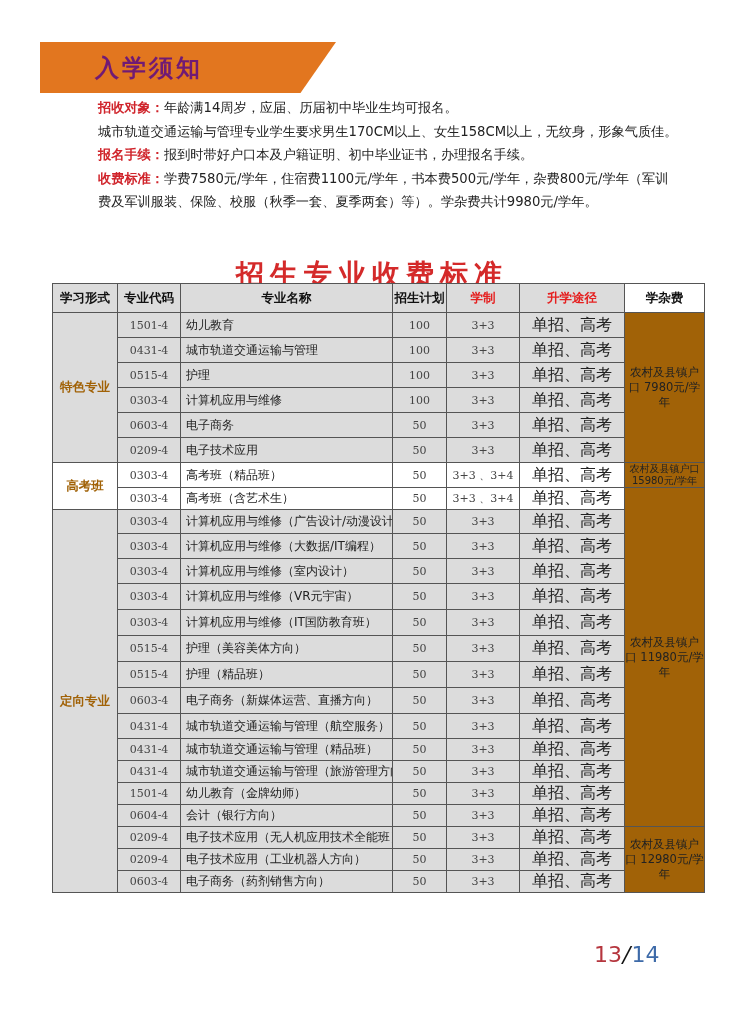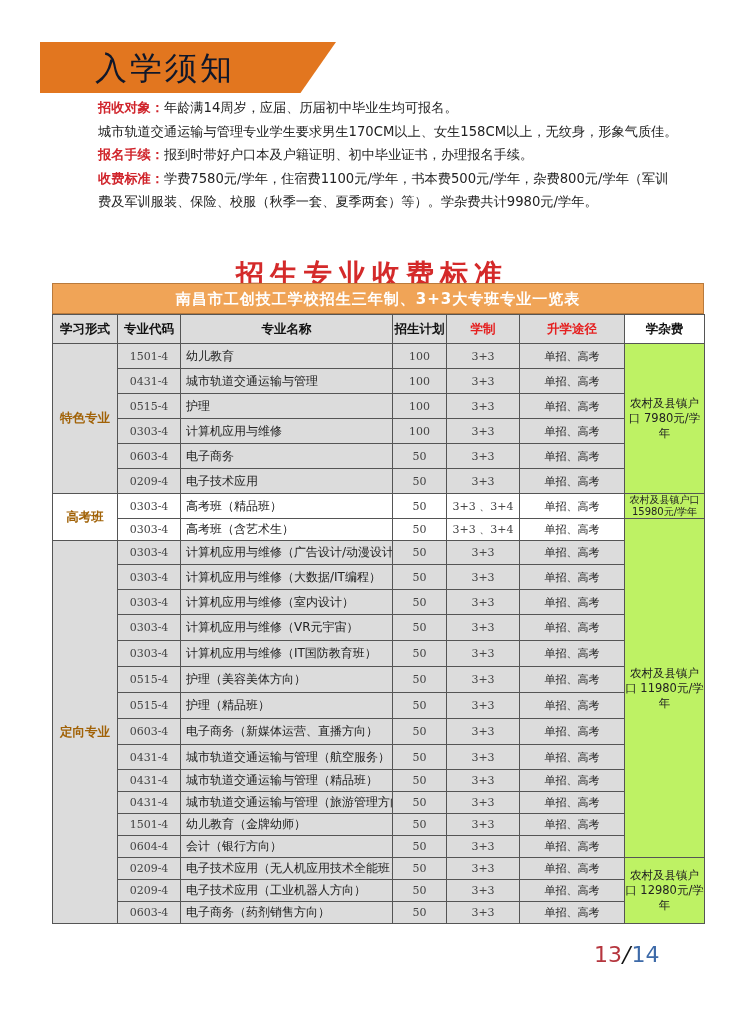--- a/index.html
+++ b/index.html
@@ -1,40 +1,40 @@
 <!DOCTYPE html>
 <html><head>
 <meta charset="utf-8">
 <style>
   html,body{margin:0;padding:0;background:#ffffff;}
   body{width:744px;height:1010px;position:relative;overflow:hidden;font-family:"DejaVu Sans",sans-serif;color:#222;}
   .banner{position:absolute;left:40px;top:42px;width:296px;height:51px;background:#e2761f;
     clip-path:polygon(0 0,100% 0,88% 100%,0 100%);}
-  .banner-text{position:absolute;left:95px;top:44px;font-size:32px;font-weight:normal;color:#0f172a;letter-spacing:3px;line-height:48px;}
+  .banner-text{position:absolute;left:95px;top:44px;font-size:24px;font-weight:bold;color:#701a75;letter-spacing:3px;line-height:48px;}
   .notice{position:absolute;left:68px;top:96px;width:640px;font-size:13.2px;line-height:23.5px;color:#222;margin-left:30px;}
   .notice p{margin:0;white-space:nowrap;}
   .notice .lbl{color:#d0242b;font-weight:bold;}
   .notice .hl{color:#e2761f;font-weight:bold;font-size:12.6px;}
   .title{position:absolute;left:0;width:744px;top:256px;text-align:center;font-family:"DejaVu Serif",serif;
     font-size:28px;font-weight:bold;color:#d42a2a;letter-spacing:6px;line-height:38px;}
   .tbl-wrap{position:absolute;left:52px;top:283px;width:652px;}
   .tbl-title{height:31px;background:#f0a457;color:#fff;font-weight:bold;font-size:15px;text-align:center;line-height:31px;
     border:1px solid #b97a3c;box-sizing:border-box;letter-spacing:1px;}
   table{border-collapse:collapse;width:652px;table-layout:fixed;font-size:12px;}
   td,th{border:1px solid #555;padding:0;text-align:center;vertical-align:middle;overflow:hidden;white-space:nowrap;}
   th{background:#dcdcdc;font-size:12.5px;font-weight:bold;height:28px;color:#111;}
   th.red{color:#e52020;}
   th.white{background:#fff;}
   td{background:#dcdcdc;color:#333;}
   td.code,td.plan,td.sys{font-family:"DejaVu Serif",serif;font-size:11px;color:#444;}
   td.name{text-align:left;padding-left:5px;font-size:12px;color:#222;}
-  td.route{font-size:11px;color:#222;}
+  td.route{font-size:16px;color:#222;}
   td.group{font-weight:bold;font-size:12.5px;color:#a16207;}
   td.white{background:#fff;}
-  td.fee{background:#bef264;font-size:11.5px;line-height:15px;white-space:normal;color:#222;text-align:center;}
+  td.fee{background:#a16207;font-size:11.5px;line-height:15px;white-space:normal;color:#222;text-align:center;}
   td.fee.small{font-size:10px;line-height:12px;margin-top:40px;}
   .pager{position:absolute;left:594px;top:940px;font-size:22px;line-height:30px;}
   .pager .cur{color:#b5363e;}
   .pager .sep{color:#111;display:inline-block;transform:skewX(-12deg);margin:0 1px;}
   .pager .tot{color:#3d6aa8;}
 </style>
 </head>
 <body>
 
 <div class="banner"></div>
@@ -44,21 +44,20 @@
   <p><span class="lbl">招收对象：</span><span>年龄满14周岁，应届、历届初中毕业生均可报名。</span></p>
   <p><span>城市轨道交通运输与管理专业学生要求男生170CM以上、女生158CM以上，无纹身，形象气质佳。</span></p>
   <p><span class="lbl">报名手续：</span><span>报到时带好户口本及户籍证明、初中毕业证书，办理报名手续。</span></p>
   <p><span class="lbl">收费标准：</span><span>学费7580元/学年，住宿费1100元/学年，书本费500元/学年，杂费800元/学年（军训</span></p>
   <p><span>费及军训服装、保险、校服（秋季一套、夏季两套）等）。学杂费共计9980元/学年。</span></p>
 </div>
 
 <div class="title">招生专业收费标准</div>
 
 <div class="tbl-wrap">
-  <div class="tbl-title">南昌市工创技工学校招生三年制、3+3大专班专业一览表</div>
   <table>
     <colgroup>
       <col style="width:65px">
         <col style="width:63px">
         <col style="width:212px">
         <col style="width:54px">
         <col style="width:73px">
         <col style="width:105px">
         <col style="width:80px">
     </colgroup>

